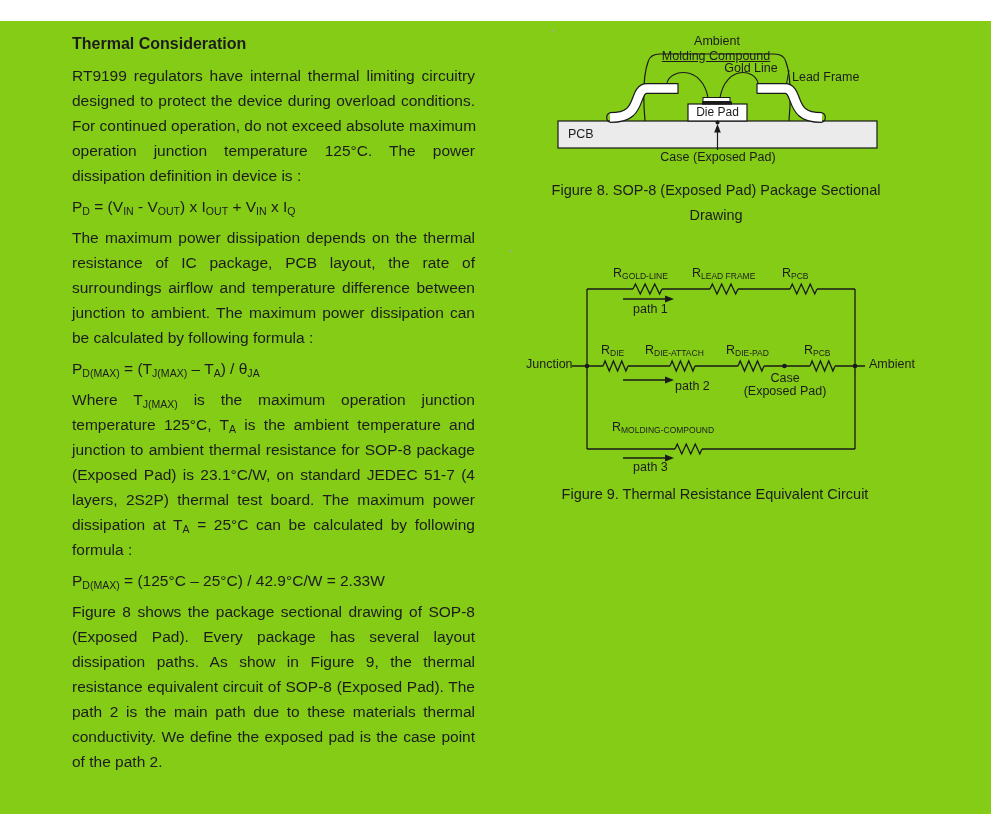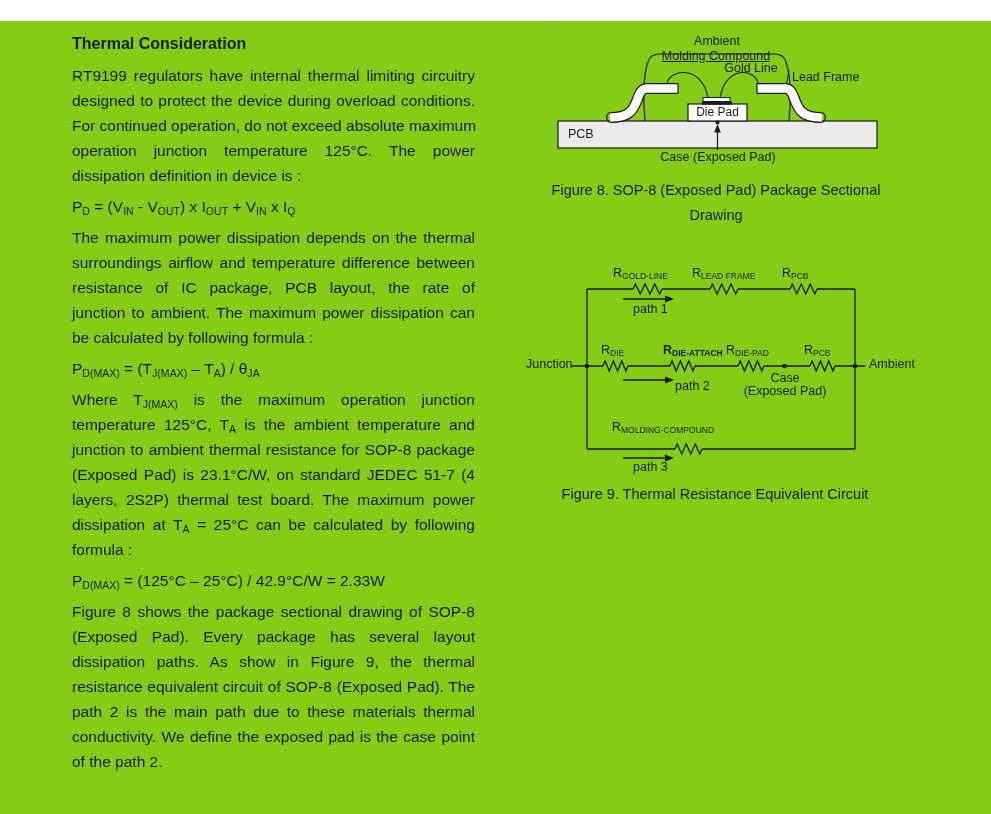--- a/index.html
+++ b/index.html
@@ -37,22 +37,22 @@
         <div class="block-para">
           <div class="tline">RT9199 regulators have internal thermal limiting circuitry</div>
           <div class="tline">designed to protect the device during overload conditions.</div>
           <div class="tline">For continued operation, do not exceed absolute maximum</div>
           <div class="tline">operation junction temperature 125°C. The power</div>
           <div class="tline last">dissipation definition in device is :</div>
         </div>
         <div class="block-formula">P<sub>D</sub> = (V<sub>IN</sub> - V<sub>OUT</sub>) x I<sub>OUT</sub> + V<sub>IN</sub> x I<sub>Q</sub></div>
         <div class="block-para">
           <div class="tline">The maximum power dissipation depends on the thermal</div>
+          <div class="tline">resistance of IC package, PCB layout, the rate of</div>
           <div class="tline">surroundings airflow and temperature difference between</div>
-          <div class="tline">resistance of IC package, PCB layout, the rate of</div>
           <div class="tline">junction to ambient. The maximum power dissipation can</div>
           <div class="tline last">be calculated by following formula :</div>
         </div>
         <div class="block-formula">P<sub>D(MAX)</sub> = (T<sub>J(MAX)</sub> – T<sub>A</sub>) / θ<sub>JA</sub></div>
         <div class="block-para">
           <div class="tline">Where T<sub>J(MAX)</sub> is the maximum operation junction</div>
           <div class="tline">temperature 125°C, T<sub>A</sub> is the ambient temperature and</div>
           <div class="tline">junction to ambient thermal resistance for SOP-8 package</div>
           <div class="tline">(Exposed Pad) is 23.1°C/W, on standard JEDEC 51-7 (4</div>
           <div class="tline">layers, 2S2P) thermal test board. The maximum power</div>
@@ -150,21 +150,21 @@
         <polygon points="149,124 140,120.6 140,127.4"></polygon>
         <polygon points="149,202 140,198.6 140,205.4"></polygon>
       </g>
     </svg>
     <div class="fig-label" style="left:1px;  top:102px;">Junction</div>
     <div class="fig-label" style="left:344px; top:102px;">Ambient</div>
     <div class="fig-label" style="left:88px;  top:11px;">R<sub>GOLD-LINE</sub></div>
     <div class="fig-label" style="left:167px; top:11px;">R<sub>LEAD FRAME</sub></div>
     <div class="fig-label" style="left:257px; top:11px;">R<sub>PCB</sub></div>
     <div class="fig-label" style="left:76px;  top:88px;">R<sub>DIE</sub></div>
-    <div class="fig-label" style="left:138px; top:88px;font-weight:bold;">R<sub>DIE-ATTACH</sub></div>
+    <div class="fig-label" style="left:120px; top:88px;">R<sub>DIE-ATTACH</sub></div>
     <div class="fig-label" style="left:201px; top:88px;">R<sub>DIE-PAD</sub></div>
     <div class="fig-label" style="left:279px; top:88px;">R<sub>PCB</sub></div>
     <div class="fig-label" style="left:87px; top:165px;">R<sub>MOLDING-COMPOUND</sub></div>
     <div class="fig-label" style="left:108px; top:47px;">path 1</div>
     <div class="fig-label" style="left:108px; top:124px;padding-left:42px;">path 2</div>
     <div class="fig-label" style="left:108px; top:205px;">path 3</div>
     <div class="fig-label cx two-line" style="left:260px; top:116px;">
       <div>Case</div>
       <div>(Exposed Pad)</div>
     </div>

